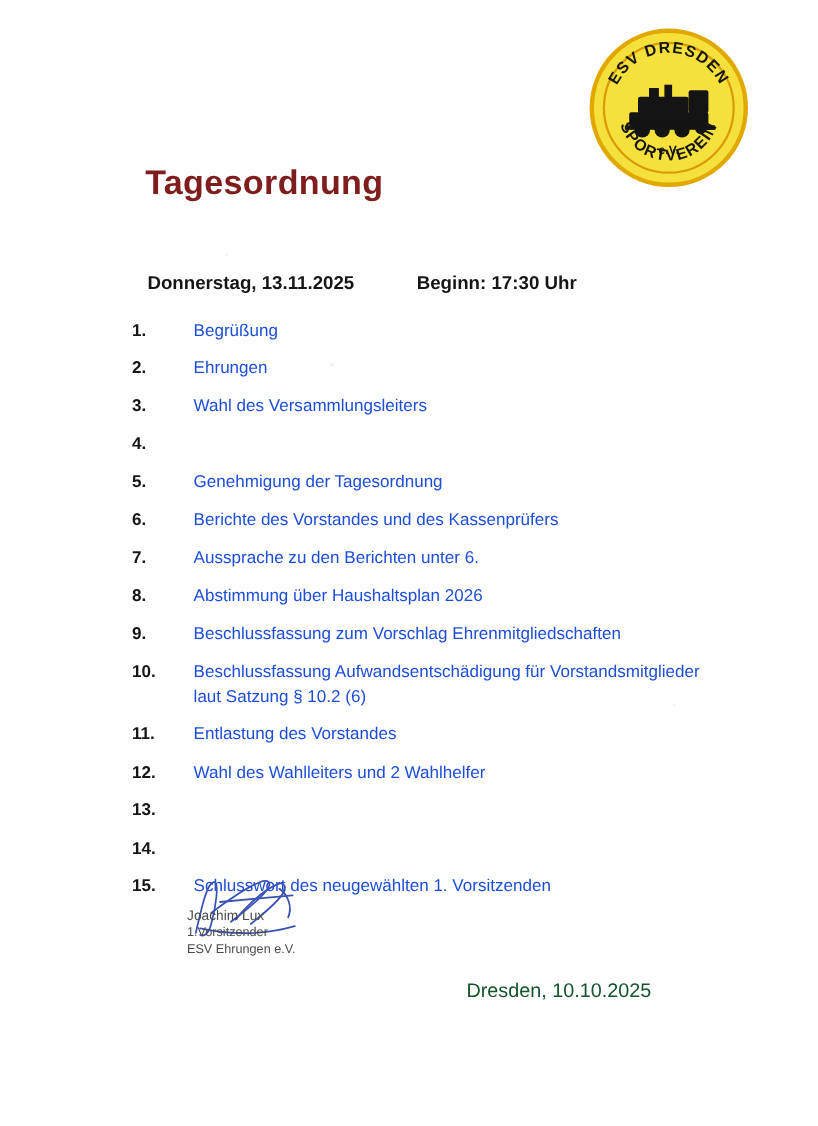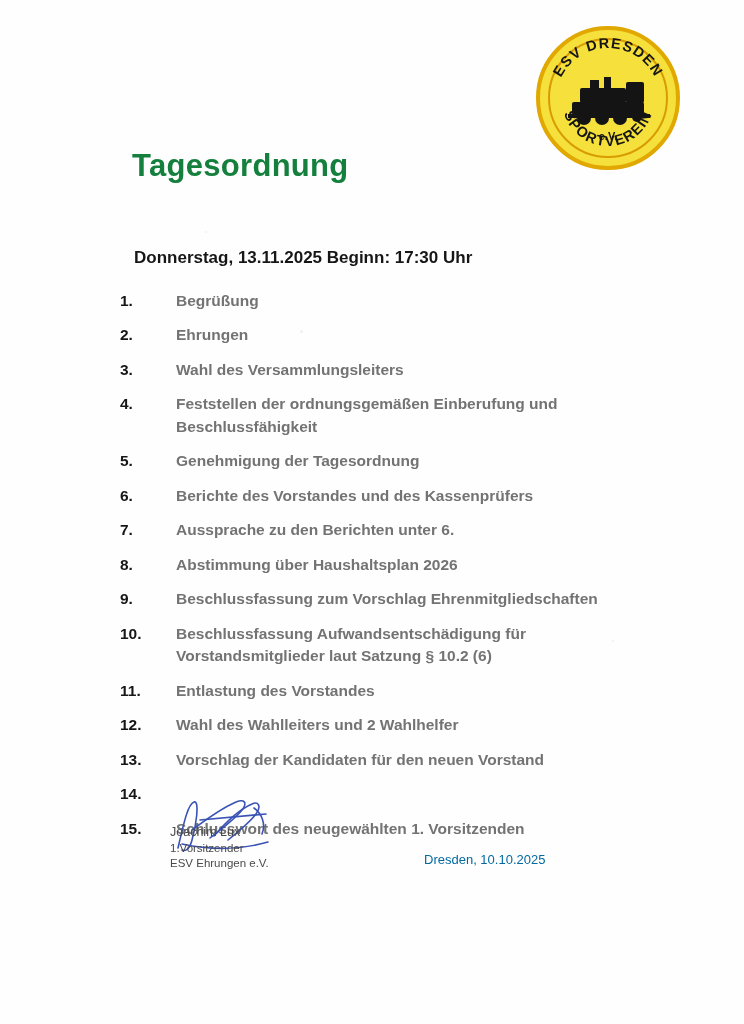--- a/index.html
+++ b/index.html
@@ -36,21 +36,21 @@
   .title-block {
     position: absolute;
     left: 132px;
     top: 148px;
     width: 520px;
   }
   .title {
     font-size: 31px;
     font-weight: bold;
     letter-spacing: 0.3px;
-    color: #15803d;
+    color: #7f1d1d;
     margin: 0;
     line-height: 1.15;
   }
   .subtitle {
     font-size: 22px;
     font-weight: bold;
     color: #161616;
     margin: 8px 0 0 6px;
     line-height: 1.15;
   }
@@ -59,21 +59,21 @@
   .meta {
     position: absolute;
     left: 134px;
     top: 248px;
     width: 520px;
     font-size: 17px;
     font-weight: bold;
     color: #161616;
   }
   .meta .date { display: inline-block; }
-  .meta .start { display: inline-block; }
+  .meta .start { display: inline-block; margin-left: 52px; }
 
   
   .agenda {
     position: absolute;
     left: 120px;
     top: 290px;
     width: 560px;
   }
   .agenda-item {
     display: flex;
@@ -83,22 +83,22 @@
   .agenda-num {
     width: 56px;
     flex: 0 0 56px;
     font-size: 15.5px;
     font-weight: bold;
     color: #161616;
     line-height: 1.45;
   }
   .agenda-text {
     font-size: 15.5px;
-    font-weight: bold;
-    color: #737373;
+    font-weight: normal;
+    color: #1d4ed8;
     line-height: 1.45;
     max-width: 480px;
   }
 
   
   .signature {
     position: absolute;
     left: 170px;
     top: 792px;
     width: 260px;
@@ -116,23 +116,23 @@
     top: 32px;
     font-size: 11.5px;
     color: #4a4a4a;
     line-height: 1.35;
   }
   .sig-name { font-size: 12.5px; }
 
   .place-date {
     position: absolute;
     left: 424px;
-    top: 852px;
-    font-size: 13px;
-    color: #0369a1;
+    top: 890px;
+    font-size: 18px;
+    color: #14532d;
   }
 
   
   .speckle {
     position: absolute;
     background: #e9e9e9;
     border-radius: 50%;
     opacity: 0.75;
   }
 </style>
@@ -193,21 +193,20 @@
       <div class="agenda-text">Ehrungen</div>
     </div>
 
     <div class="agenda-item">
       <div class="agenda-num">3.</div>
       <div class="agenda-text">Wahl des Versammlungsleiters</div>
     </div>
 
     <div class="agenda-item">
       <div class="agenda-num">4.</div>
-      <div class="agenda-text">Feststellen der ordnungsgemäßen Einberufung und Beschlussfähigkeit</div>
     </div>
 
     <div class="agenda-item">
       <div class="agenda-num">5.</div>
       <div class="agenda-text">Genehmigung der Tagesordnung</div>
     </div>
 
     <div class="agenda-item">
       <div class="agenda-num">6.</div>
       <div class="agenda-text">Berichte des Vorstandes und des Kassenprüfers</div>
@@ -238,21 +237,20 @@
       <div class="agenda-text">Entlastung des Vorstandes</div>
     </div>
 
     <div class="agenda-item">
       <div class="agenda-num">12.</div>
       <div class="agenda-text">Wahl des Wahlleiters und 2 Wahlhelfer</div>
     </div>
 
     <div class="agenda-item">
       <div class="agenda-num">13.</div>
-      <div class="agenda-text">Vorschlag der Kandidaten für den neuen Vorstand</div>
     </div>
 
     <div class="agenda-item">
       <div class="agenda-num">14.</div>
     </div>
 
     <div class="agenda-item">
       <div class="agenda-num">15.</div>
       <div class="agenda-text">Schlusswort des neugewählten 1. Vorsitzenden</div>
     </div>

